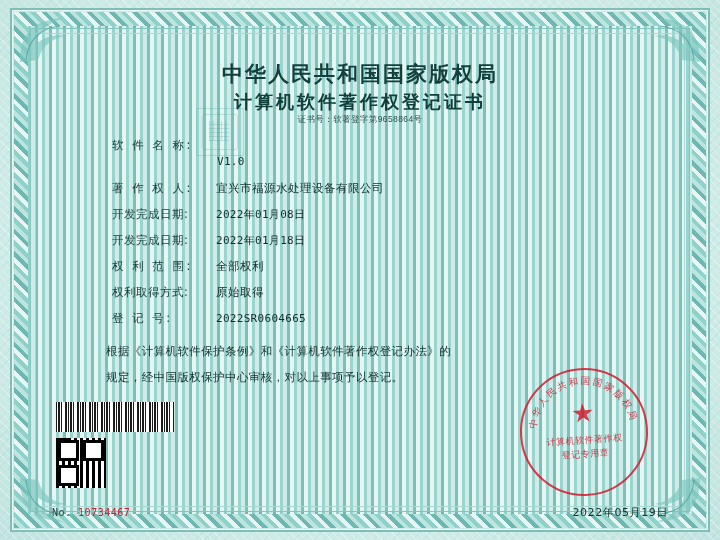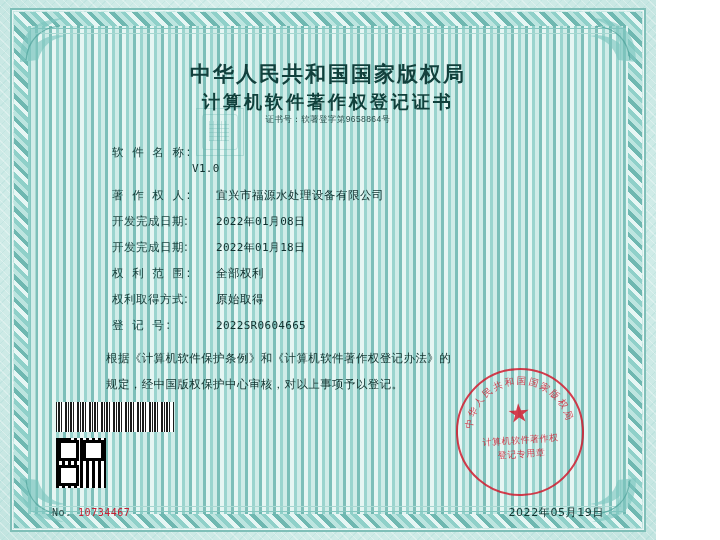--- a/index.html
+++ b/index.html
@@ -10,21 +10,21 @@
   body {
     width: 720px;
     height: 540px;
     font-family: "Liberation Sans", sans-serif;
     overflow: hidden;
   }
 
   
   .certificate {
     position: relative;
-    width: 656px;
+    width: 720px;
     height: 540px;
     box-sizing: border-box;
     background:
       radial-gradient(ellipse at 50% 45%, #e9f8f6 0%, #dcf2ef 45%, #cdeae6 75%, #c2e4e0 100%);
     overflow: hidden;
   }
 
   
   .texture {
     position: absolute;
@@ -111,21 +111,21 @@
   }
   .cert-no {
     text-align: center;
     font-size: 8.5px;
     color: #2b4f4c;
     letter-spacing: 0.4px;
   }
 
   
   .fields {
-    margin-top: 19px;
+    margin-top: 12px;
     padding-left: 66px;
   }
   .row {
     display: flex;
     align-items: baseline;
     margin-bottom: 11px;
   }
   .row.tight { margin-bottom: 4px; }
   .label {
     width: 104px;
@@ -144,21 +144,21 @@
     font-size: 11.5px;
     color: #10302e;
     letter-spacing: 0.5px;
   }
   .value.mono {
     font-family: "DejaVu Sans Mono", monospace;
     font-size: 11px;
     letter-spacing: 0.3px;
   }
   .version-row {
-    padding-left: 80px;
+    padding-left: 105px;
     margin-top: -6px;
     margin-bottom: 12px;
   }
 
   
   .statement {
     margin-top: 14px;
     padding-left: 56px;
     padding-right: 40px;
     font-family: "DejaVu Sans", sans-serif;

